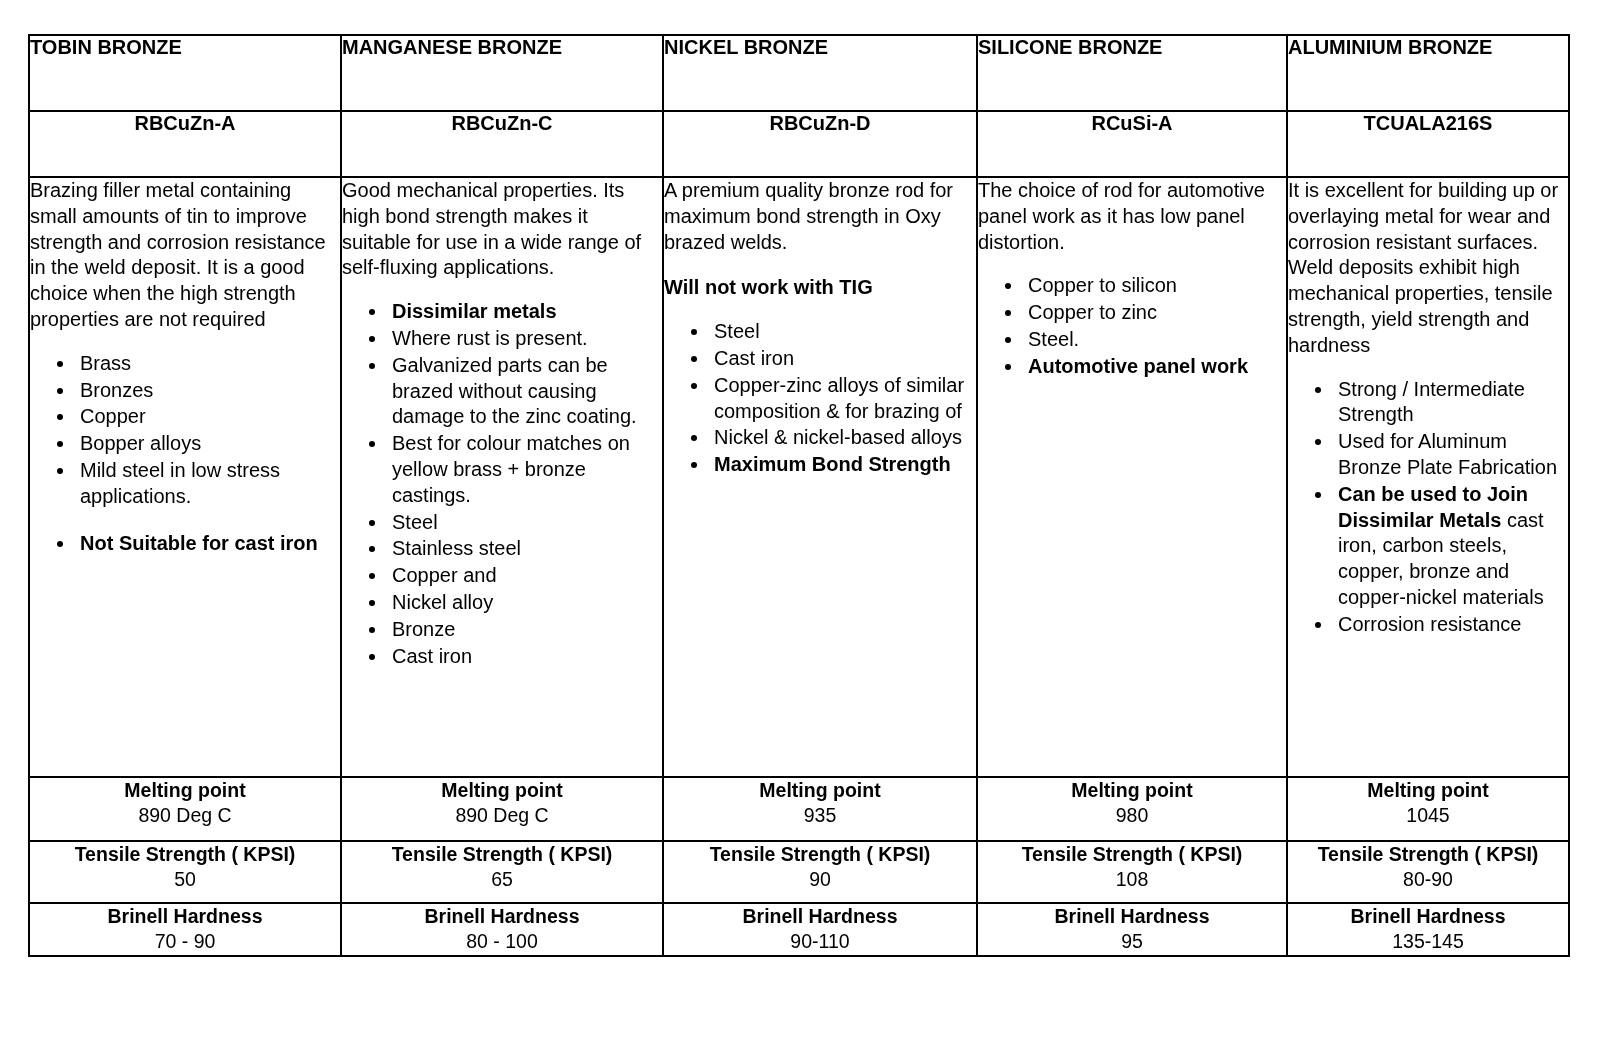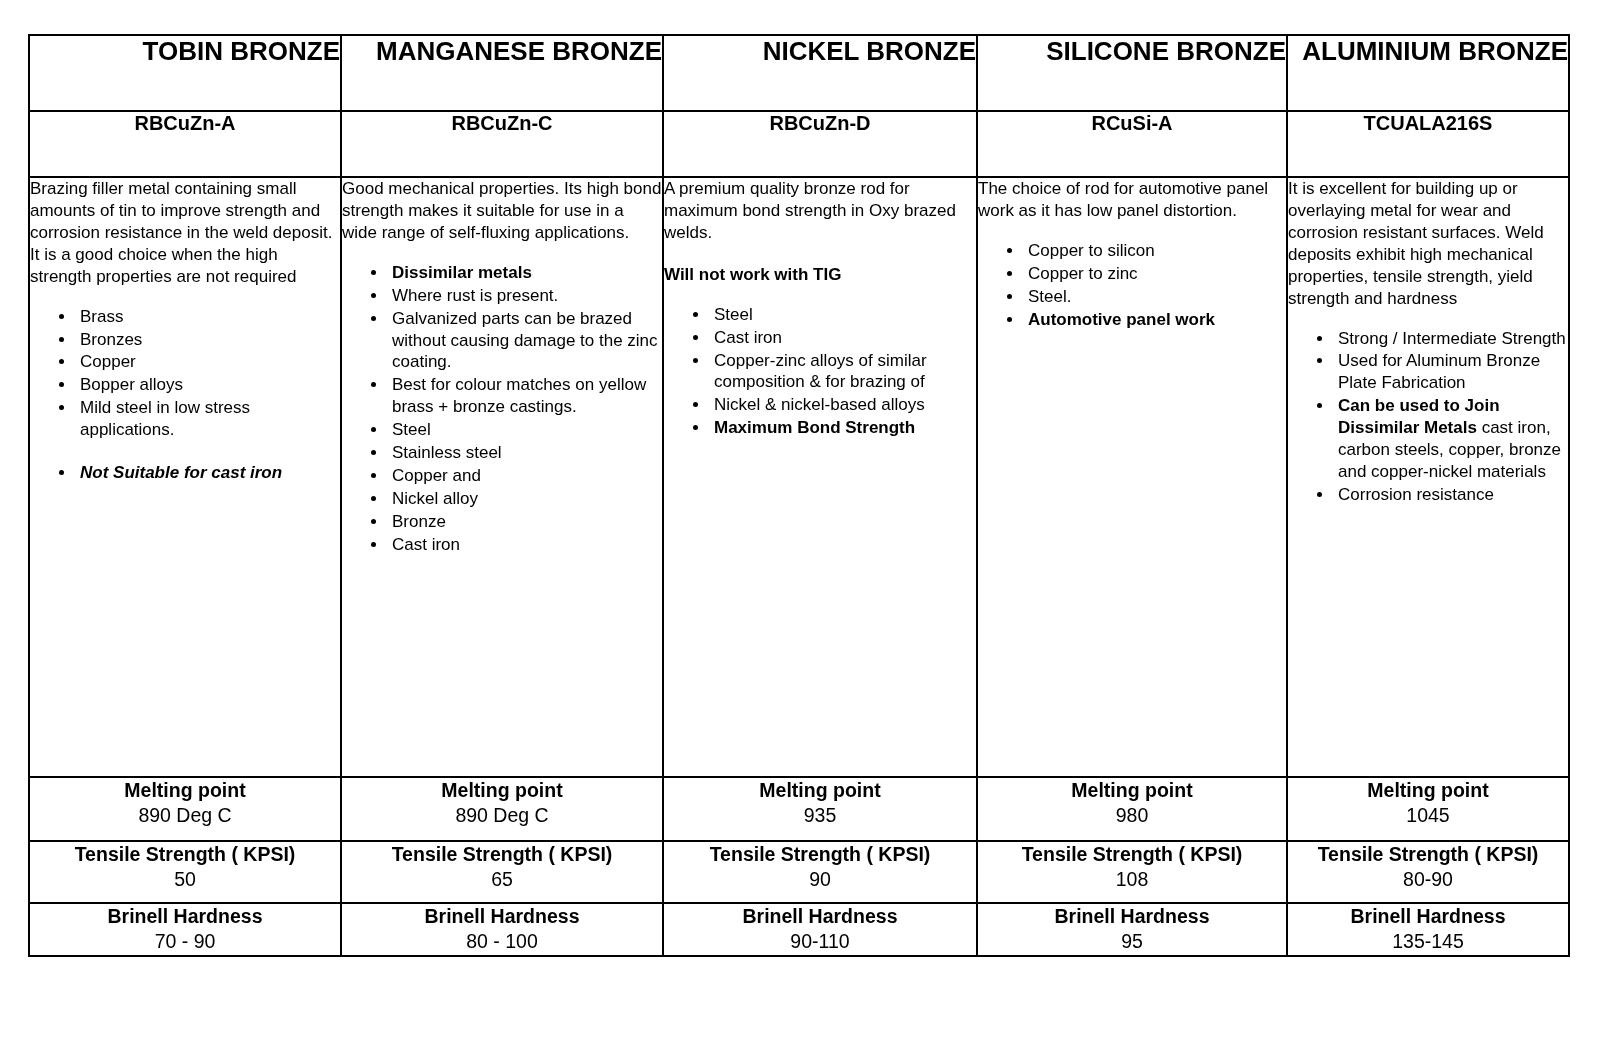--- a/index.html
+++ b/index.html
@@ -31,40 +31,40 @@
     padding: 0;
   }
   
   col.c1 { width: 312px; }
   col.c2 { width: 322px; }
   col.c3 { width: 314px; }
   col.c4 { width: 310px; }
   col.c5 { width: 282px; }
 
   .name-cell {
-    text-align: right;
-    font-size: 26px;
+    text-align: left;
+    font-size: 20px;
     font-weight: bold;
     line-height: 1.18;
     padding: 7px 6px 10px 6px;
     height: 76px;
     box-sizing: border-box;
     vertical-align: top;
   }
   .code-cell {
     text-align: center;
     font-size: 20px;
     font-weight: bold;
     padding: 8px 6px 10px 6px;
     height: 66px;
     box-sizing: border-box;
     vertical-align: top;
   }
   .desc-cell {
-    font-size: 17px;
+    font-size: 20px;
     line-height: 1.29;
     padding: 11px 12px 12px 14px;
     height: 600px;
     box-sizing: border-box;
     overflow: hidden;
   }
   .desc-cell p {
     margin: 0 0 0 0;
   }
   .desc-cell p.spaced {
@@ -74,21 +74,20 @@
     margin: 18px 0 0 0;
     padding-left: 46px;
     list-style-type: disc;
   }
   .desc-cell ul li {
     margin: 0 0 1px 0;
     padding-left: 4px;
   }
   .desc-cell ul li.gap {
     margin-top: 21px;
-    font-style: italic;
   }
   b { font-weight: bold; }
 
   .prop-cell {
     text-align: center;
     font-size: 19.5px;
     line-height: 1.3;
     padding: 9px 6px 9px 6px;
     box-sizing: border-box;
   }

